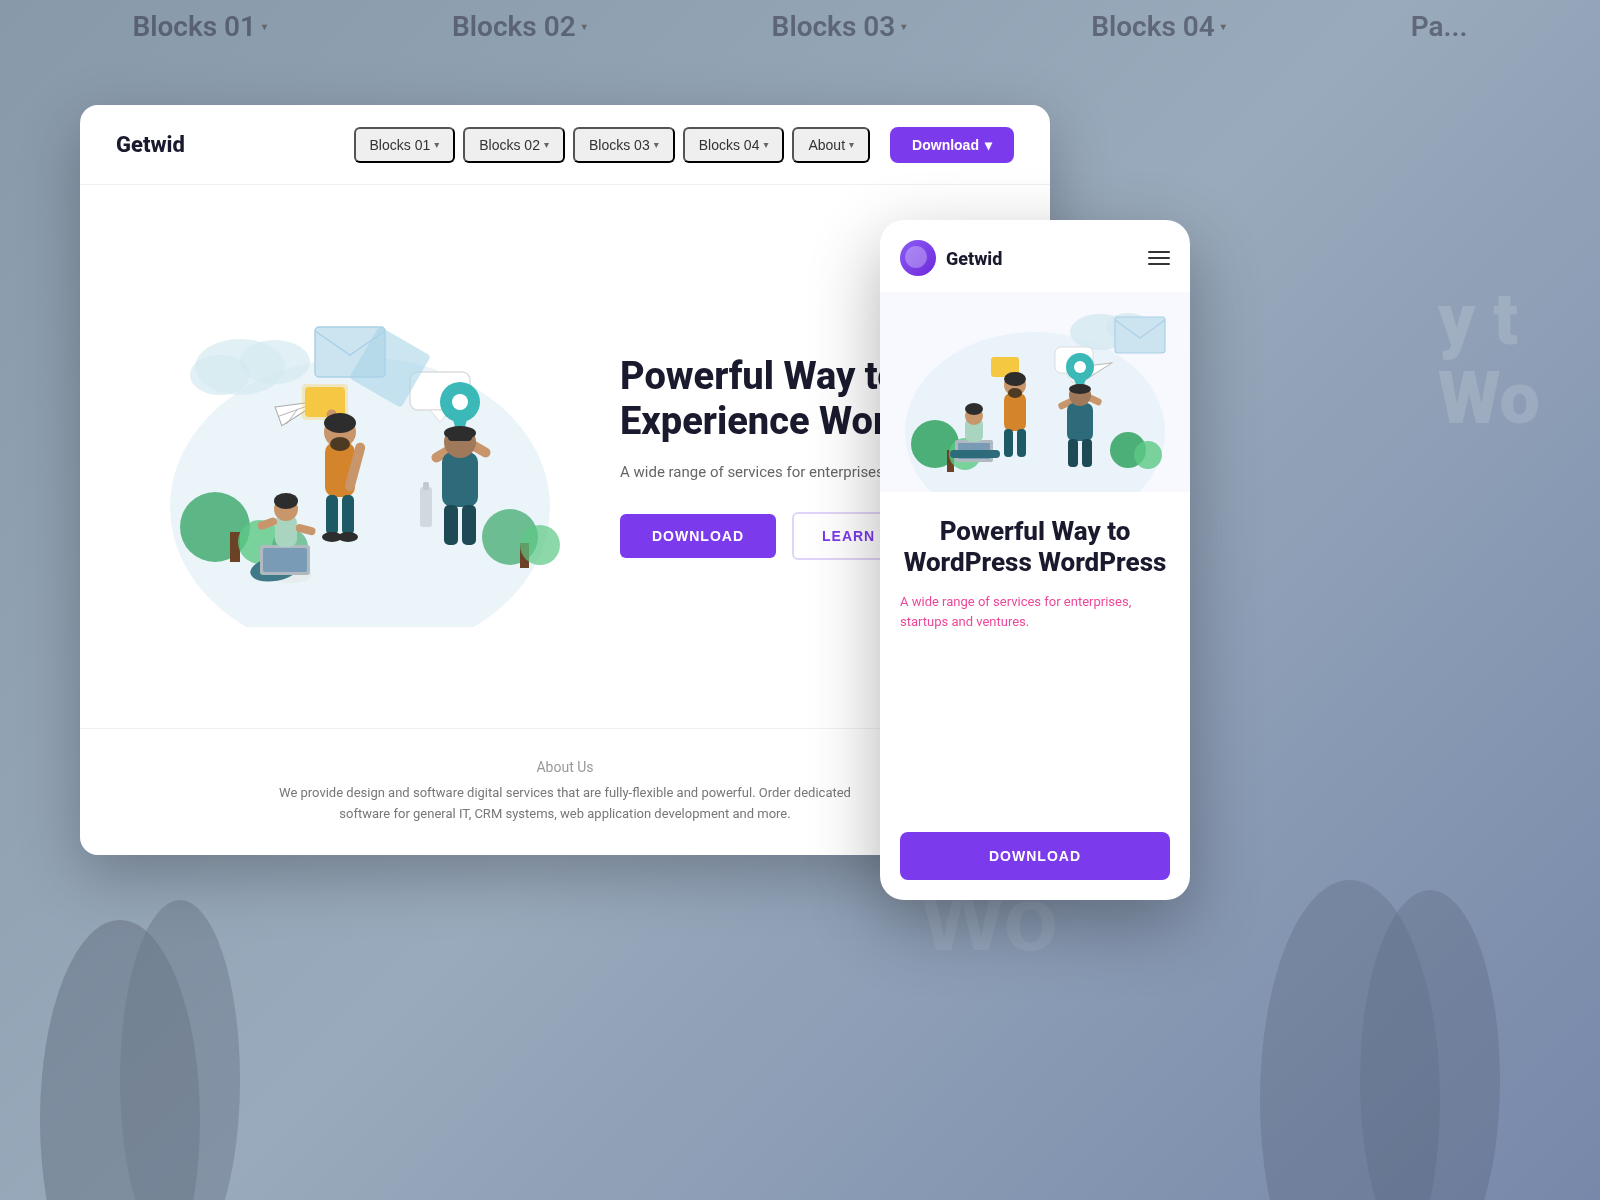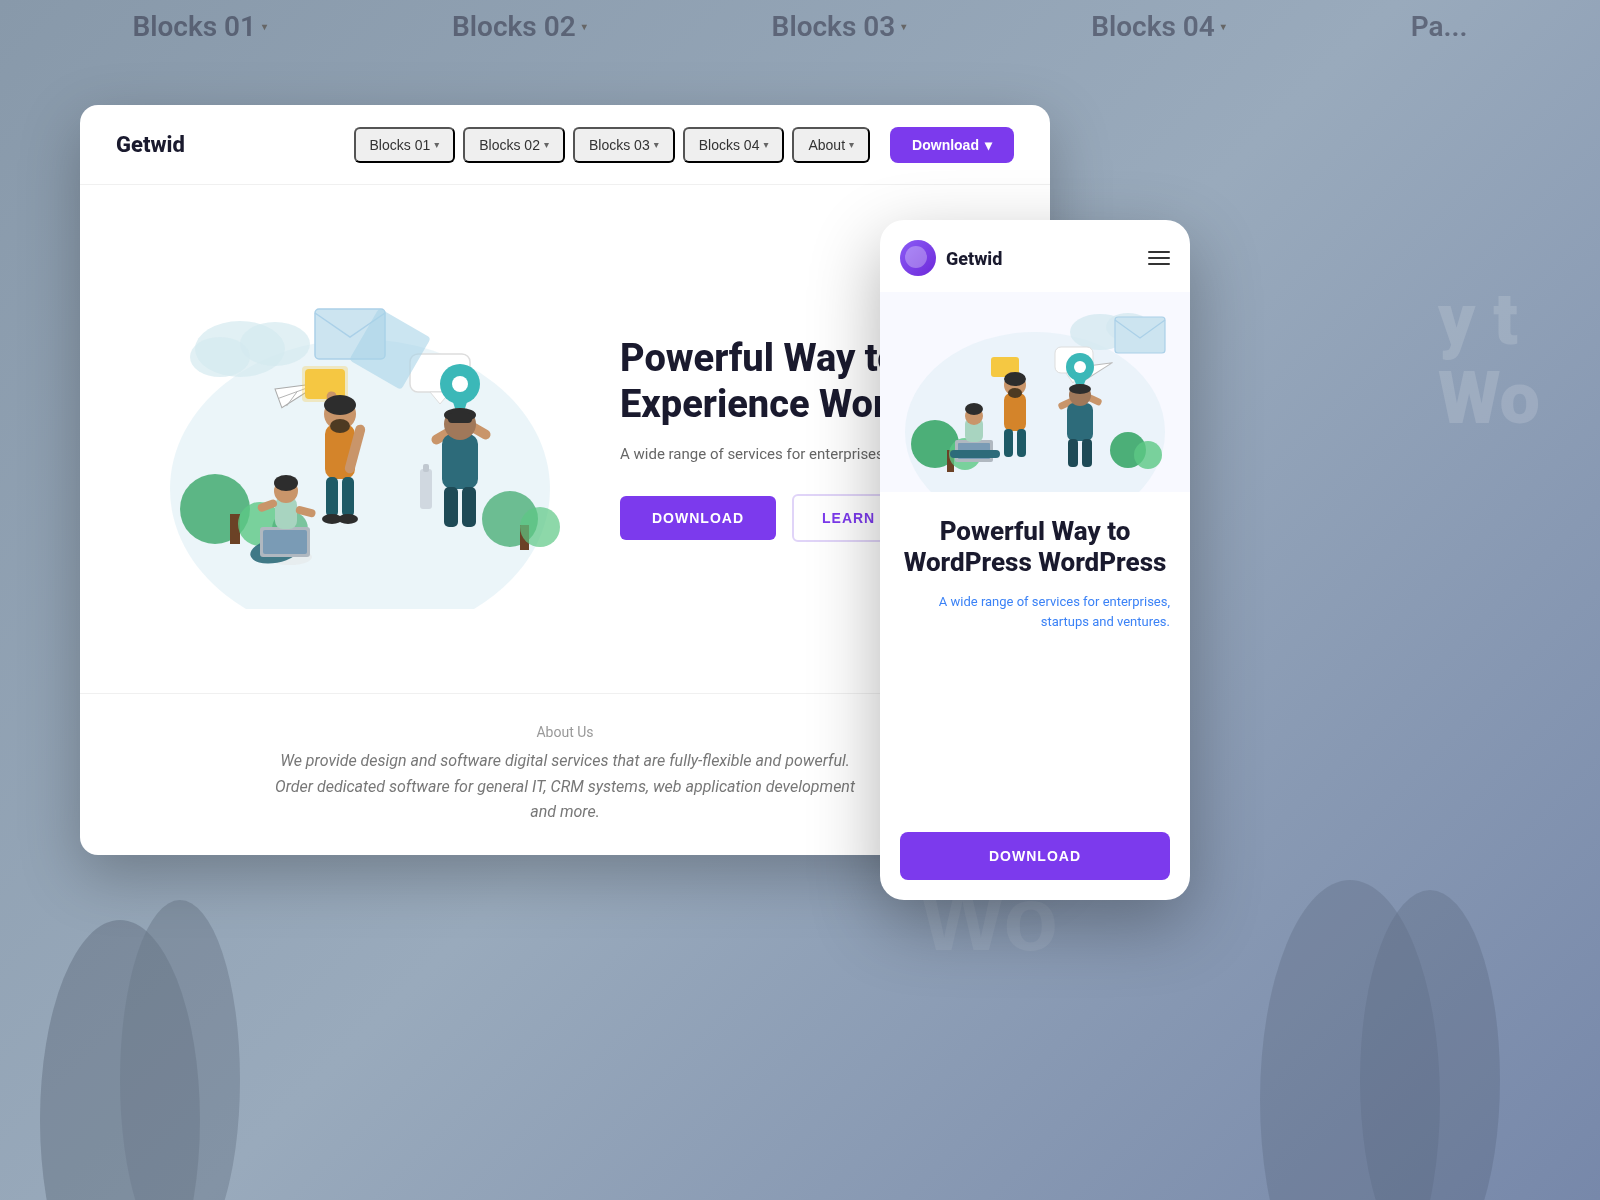--- a/index.html
+++ b/index.html
@@ -191,26 +191,25 @@
     }
 
     .about-title {
       font-size: 26px;
       font-weight: 700;
       color: #1a1a2e;
       margin-bottom: 12px;
     }
 
     .about-desc {
-      font-size: 16px;
+      font-size: 13px;
       color: #777;
       line-height: 1.6;
       max-width: 580px;
       margin: 0 auto;
-      font-style: italic;
     }
 
     
     .mobile-card {
       position: absolute;
       top: 220px;
       left: 880px;
       width: 310px;
       height: 680px;
       background: #fff;
@@ -288,22 +287,22 @@
       font-size: 26px;
       font-weight: 800;
       color: #1a1a2e;
       line-height: 1.2;
       margin-bottom: 14px;
       text-align: center;
     }
 
     .mobile-hero-subtitle {
       font-size: 13px;
-      color: #3b82f6;
-      text-align: right;
+      color: #ec4899;
+      text-align: left;
       line-height: 1.5;
       margin-bottom: 40px;
     }
 
     .mobile-download-btn {
       width: calc(100% - 40px);
       margin: 0 20px;
       background: #7c3aed;
       color: #fff;
       border: none;

